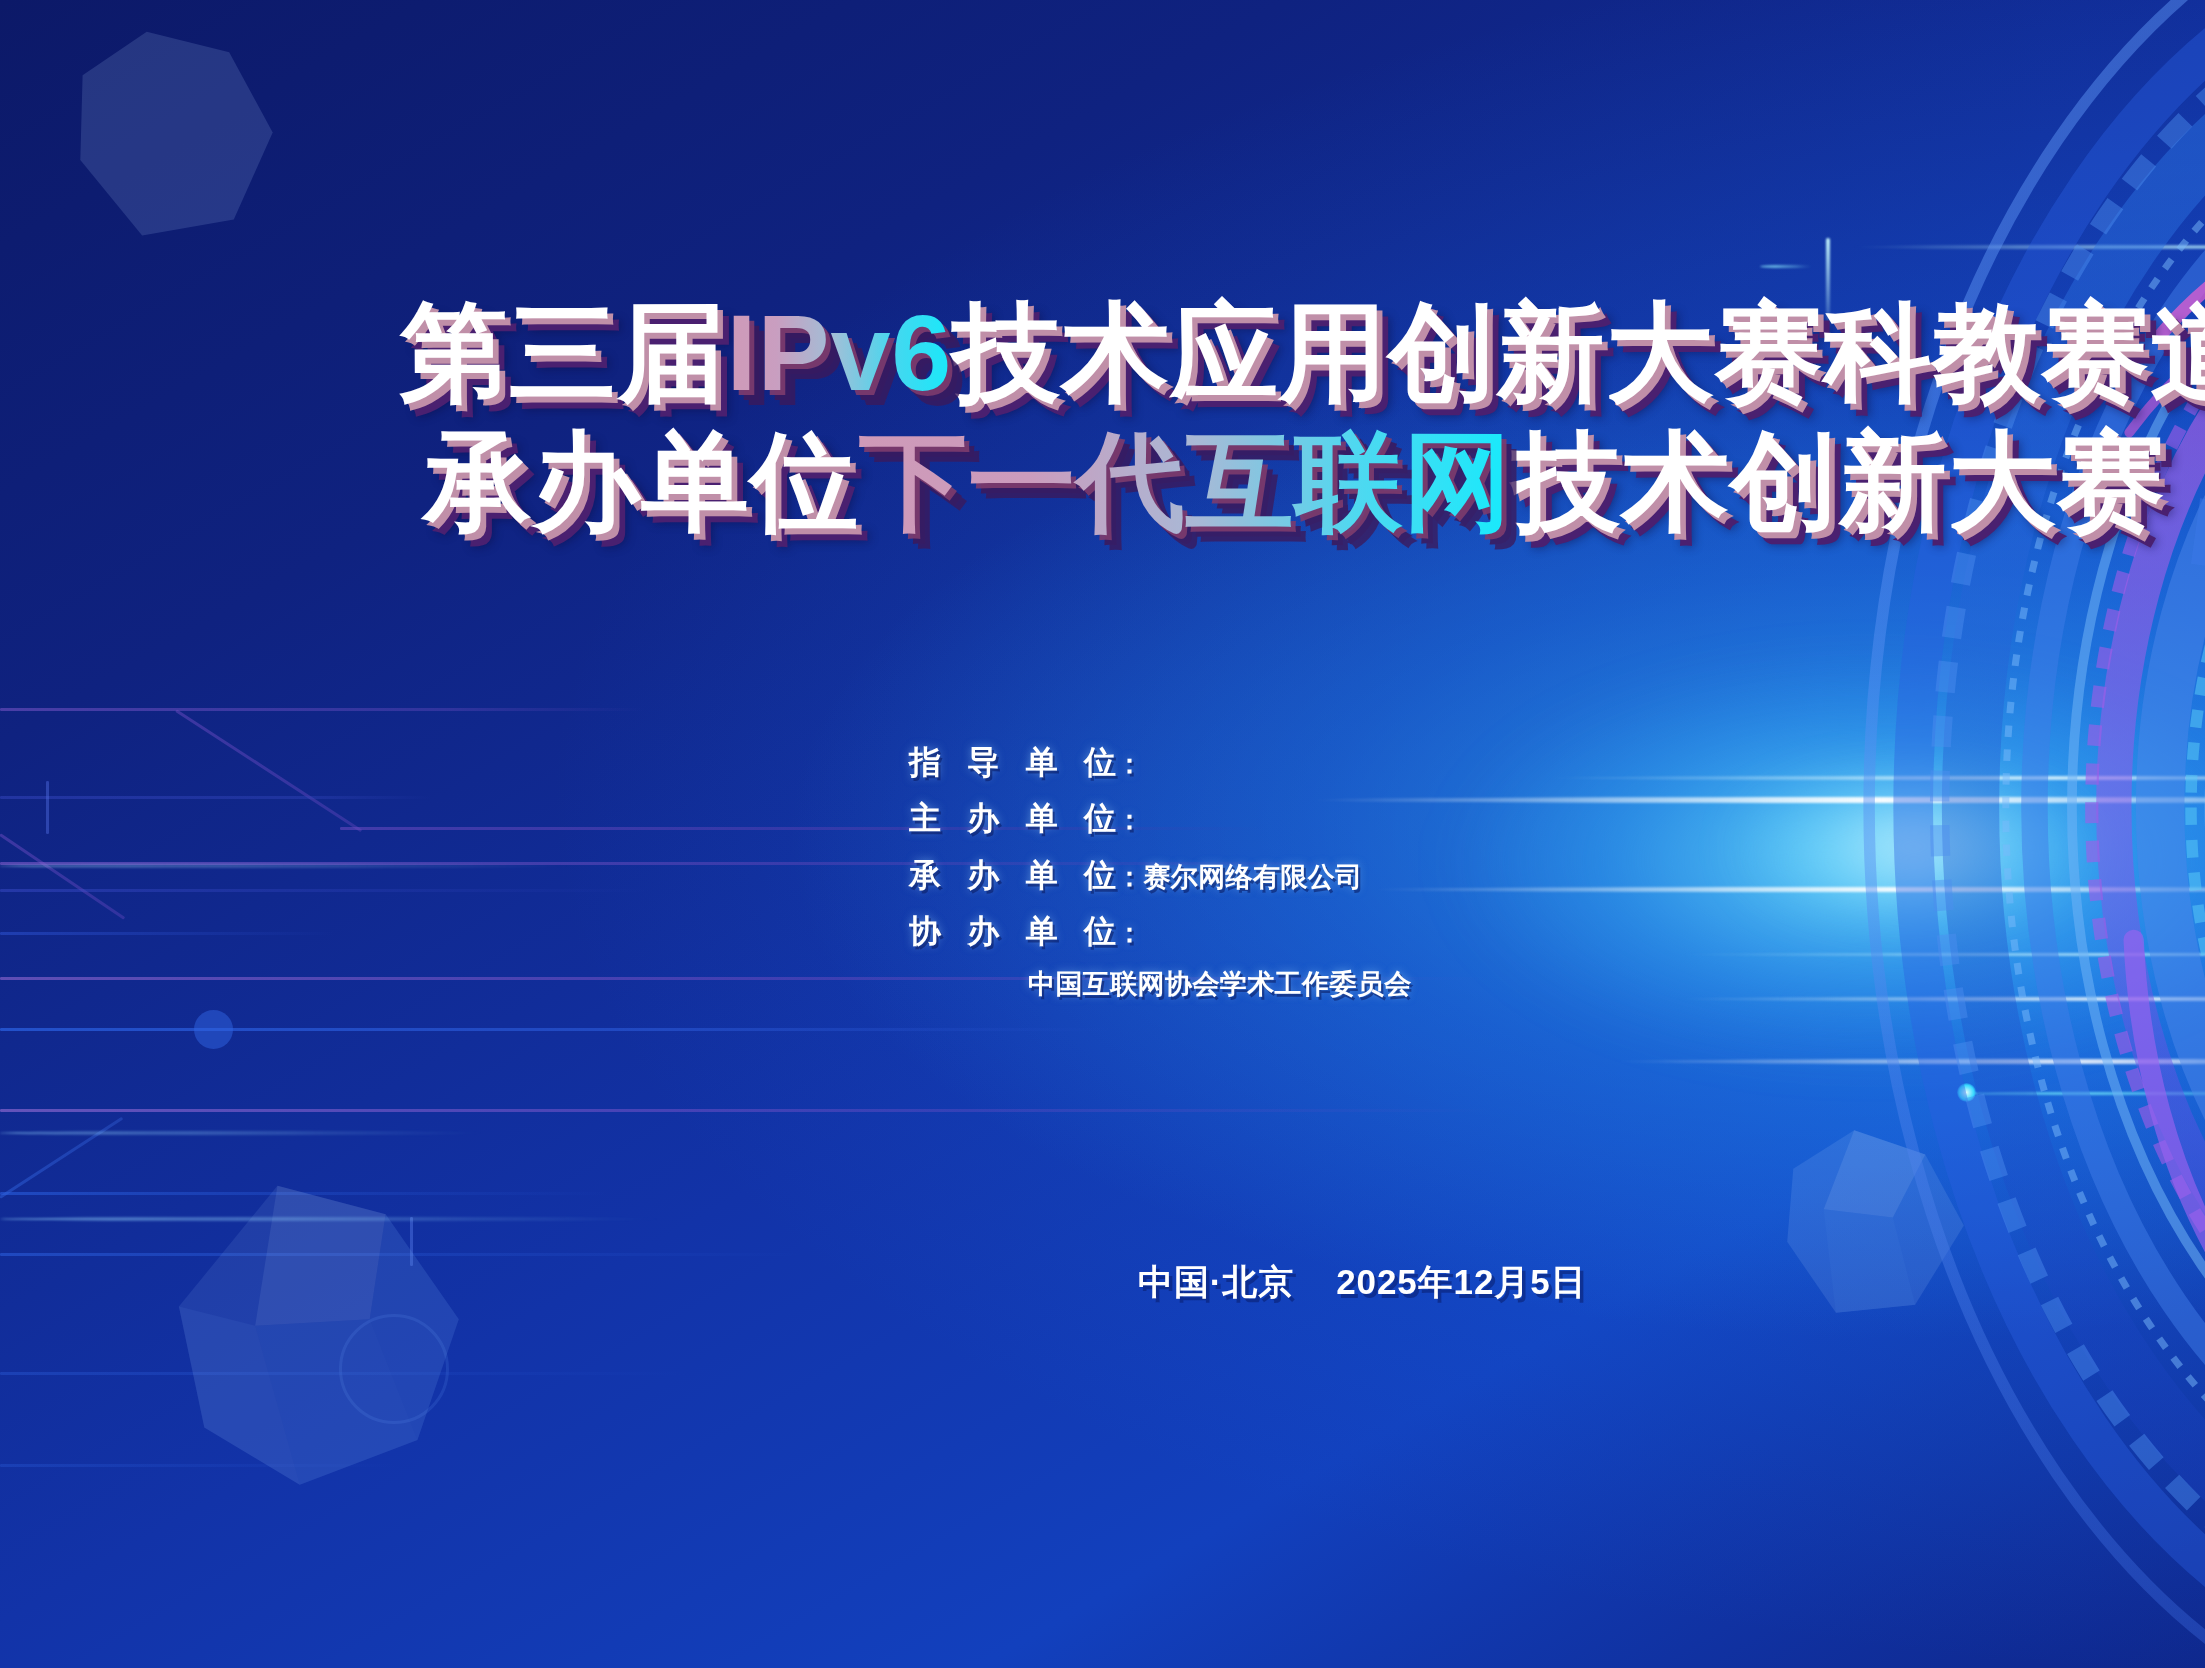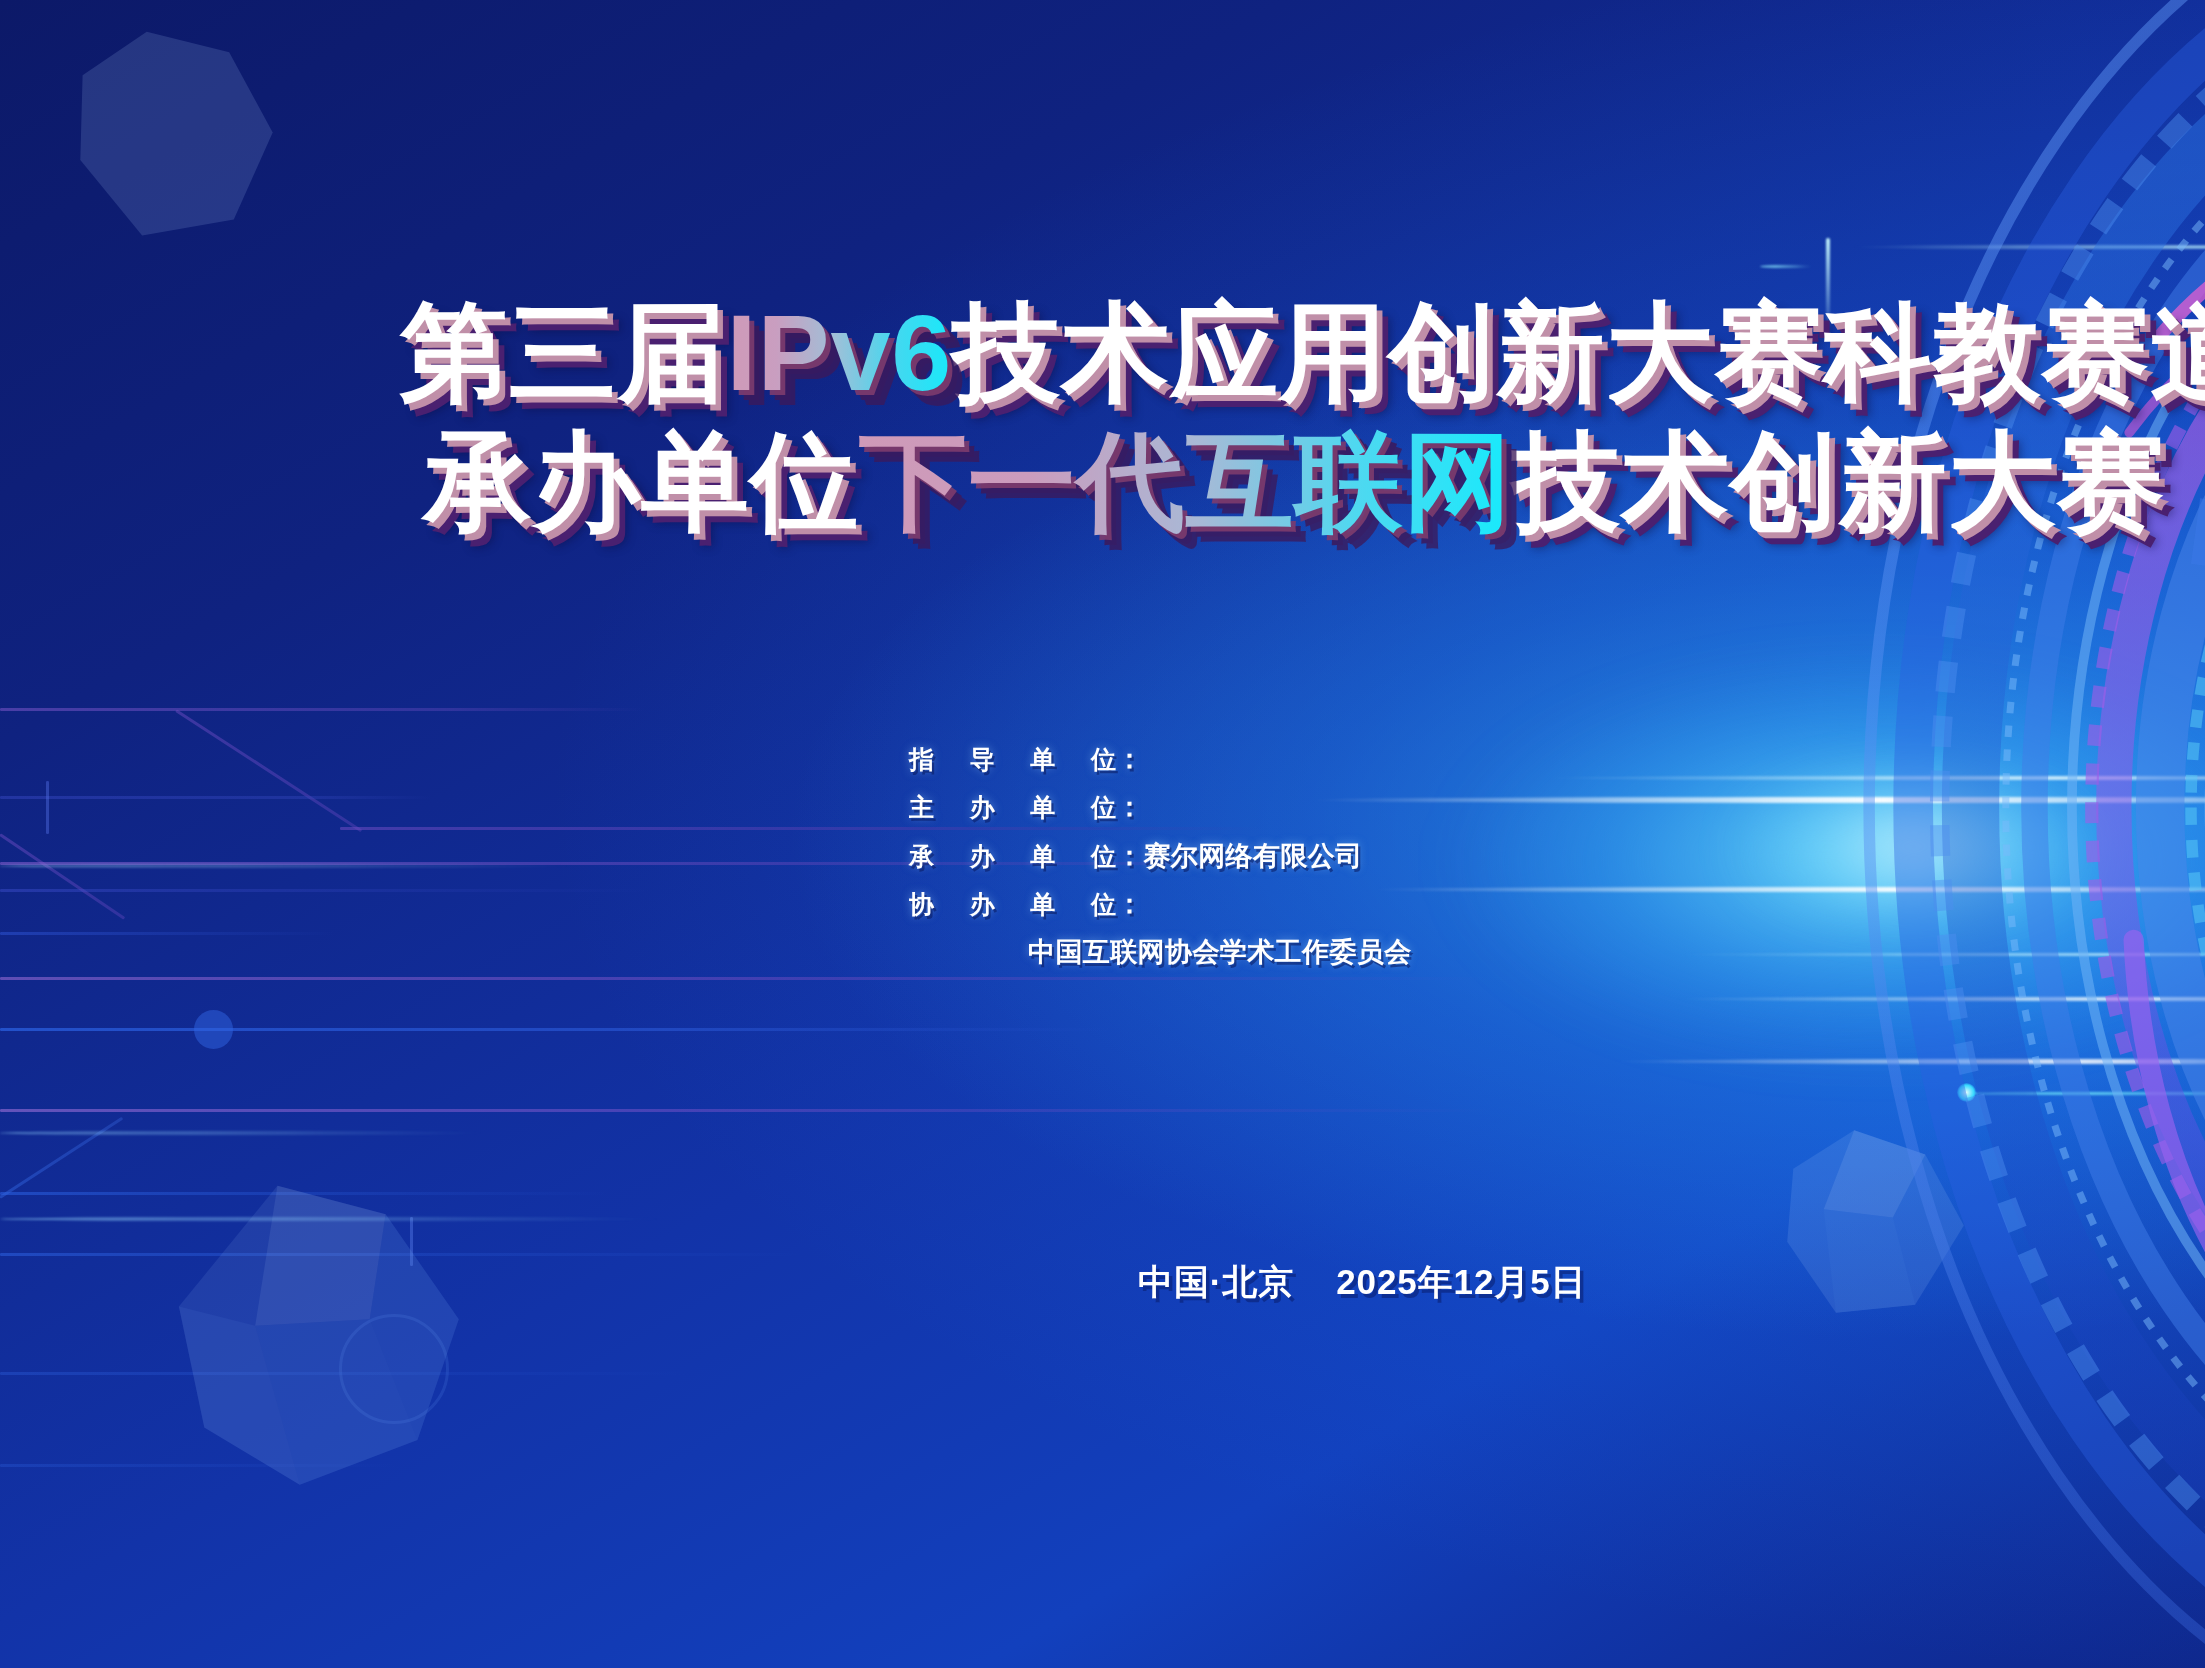--- a/index.html
+++ b/index.html
@@ -61,21 +61,21 @@
     -webkit-background-clip:text;background-clip:text;color:transparent;
     -webkit-text-fill-color:transparent;
     filter:drop-shadow(5.7px 5.7px 0 rgba(125,60,110,.9)) drop-shadow(10.6px 10.6px 0 rgba(60,25,90,.85));
   }
 
   
   #orgblock{position:absolute;left:909px;top:741px;}
   .orgrow{display:flex;align-items:baseline;margin-bottom:12.3px;white-space:nowrap;}
   .orglabel{
     width:207px;flex:0 0 207px;text-align:justify;text-align-last:justify;
-    font-size:25px;font-weight:700;color:#ffffff;
+    font-size:32px;font-weight:700;color:#ffffff;
     text-shadow:2.2px 2.6px 0 rgba(8,24,95,.55), 0 0 8px rgba(160,220,255,.5);
   }
   .orgval{
     font-size:27px;font-weight:700;color:#ffffff;letter-spacing:0.4px;
     text-shadow:2.2px 2.6px 0 rgba(8,24,95,.55), 0 0 8px rgba(160,220,255,.5);
   }
   .orgsub{
     margin-left:119px;font-size:27px;font-weight:700;color:#ffffff;letter-spacing:0.4px;
     margin-bottom:12.3px;white-space:nowrap;
     text-shadow:2.2px 2.6px 0 rgba(8,24,95,.55), 0 0 8px rgba(160,220,255,.5);

